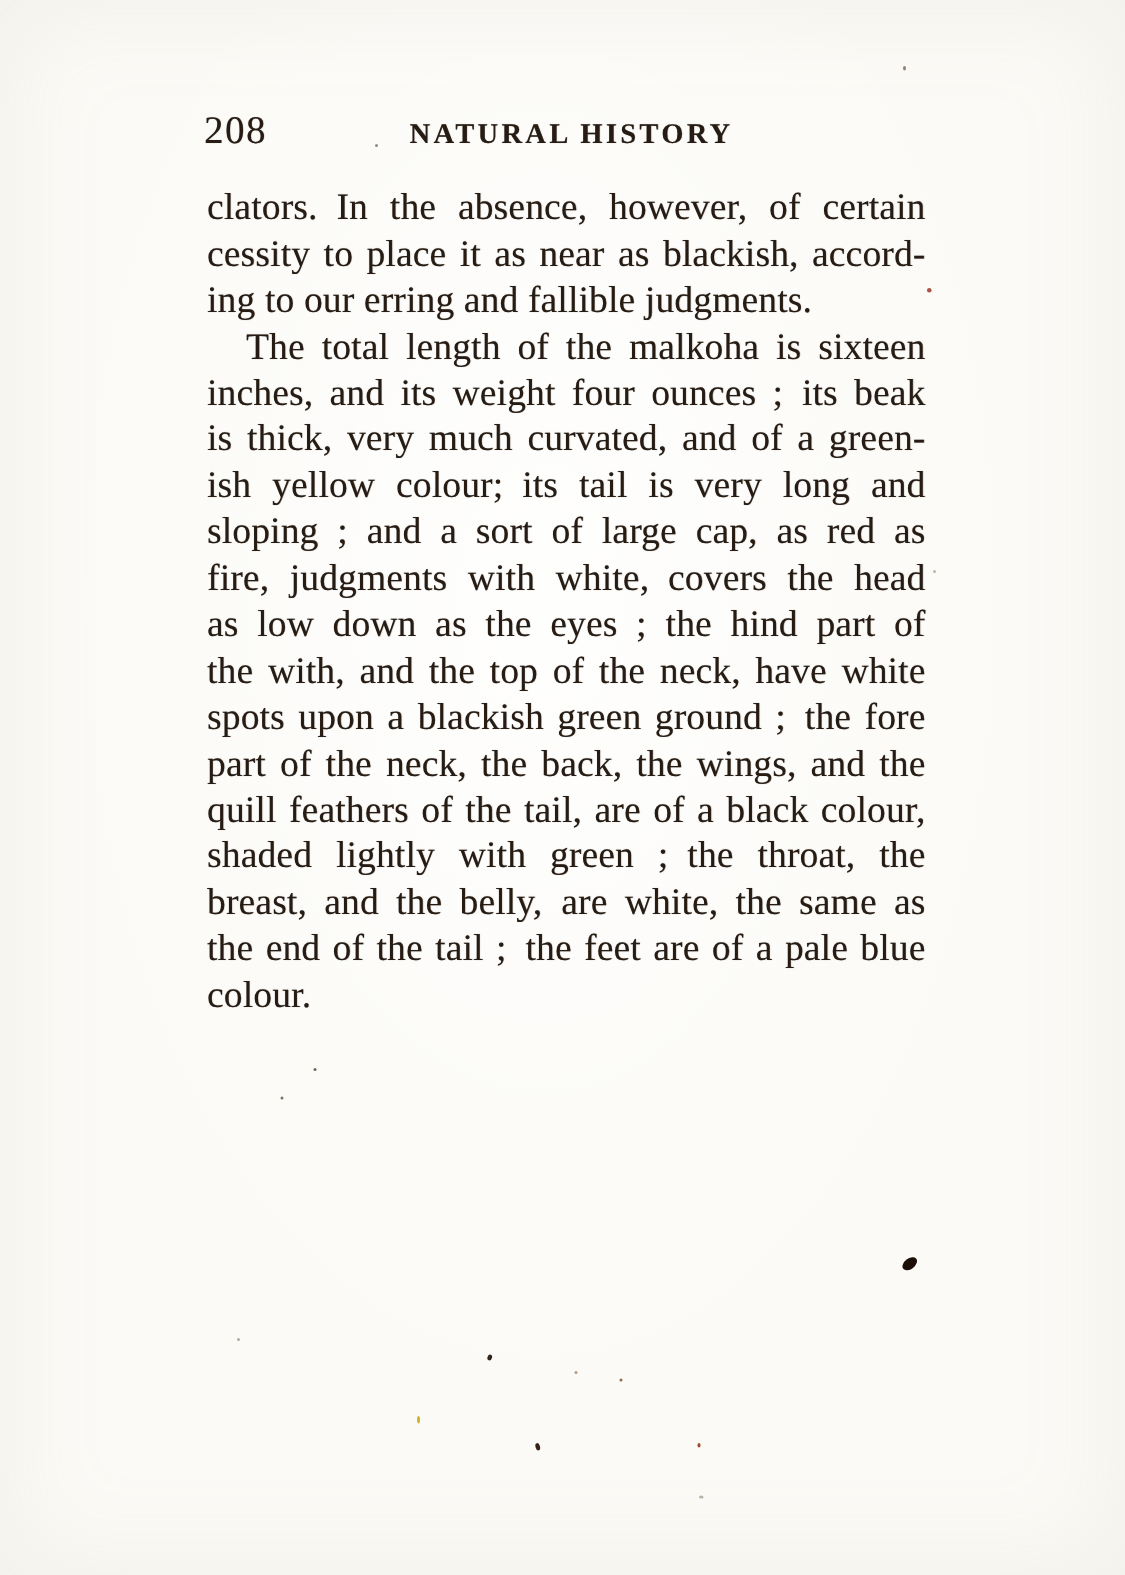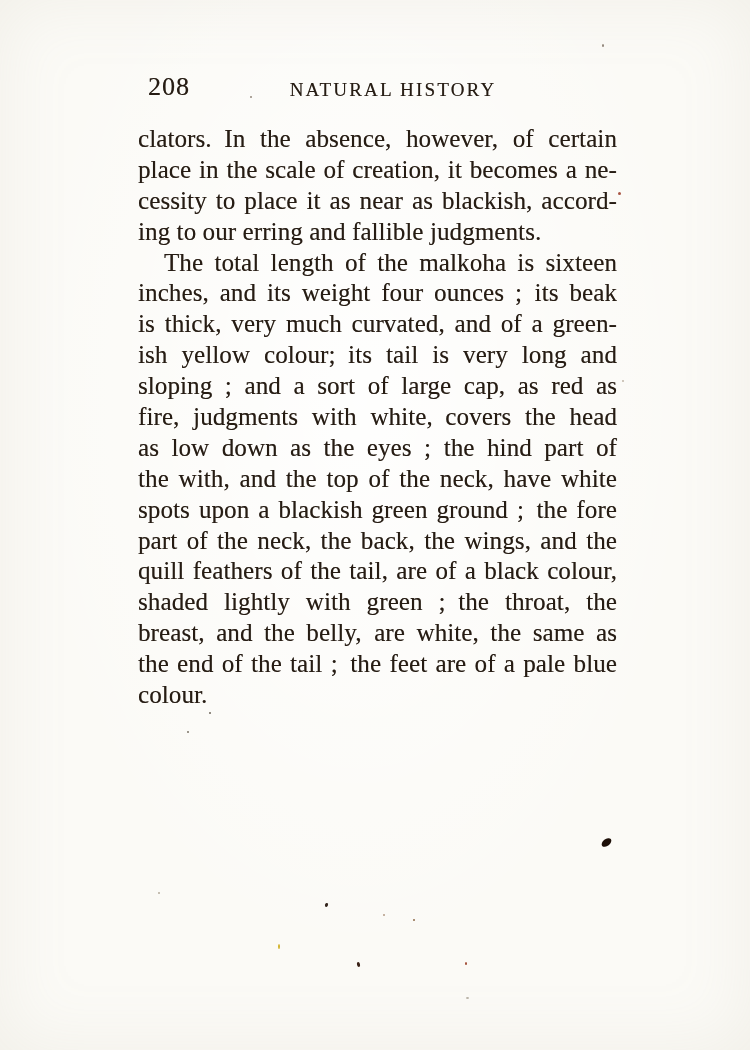--- a/index.html
+++ b/index.html
@@ -19,41 +19,41 @@
     height: 1050px;
     background:
       radial-gradient(ellipse at 48% 38%, rgba(255,255,255,0.85), rgba(248,245,238,0) 62%),
       var(--paper, #fbfaf6);
     box-shadow: inset 0 0 70px rgba(178,168,148,0.13);
     color: var(--ink, #261c13);
   }
   
   .page-header {
     position: absolute;
-    left: 12px; top: 0;
+    left: 0; top: 0;
     width: 654px;
     height: 110px;
   }
   .page-number {
     position: absolute;
     left: 136px;
     top: 73px;
     font-size: 26px;
     line-height: 28px;
     letter-spacing: 1px;
     text-shadow: 0.2px 0.2px 0.5px rgba(34,24,16,0.55);
   }
   .running-title {
     position: absolute;
     left: 381px;
     top: 79px;
     transform: translateX(-50%);
     font-size: 19px;
     line-height: 21px;
-    font-weight: 400;
+    font-weight: 700;
     letter-spacing: 2.2px;
     white-space: nowrap;
     text-shadow: 0.2px 0.2px 0.5px rgba(34,24,16,0.5);
   }
   
   .text-block {
     position: absolute;
     left: 138px;
     top: 124px;
     width: 479px;
@@ -98,21 +98,20 @@
 
   <div class="page-header">
     <div class="page-number">208</div>
     <div class="running-title">NATURAL HISTORY</div>
   </div>
 
   <div class="text-block">
 
     <div class="paragraph">
       <span class="line">clators. In the absence, however, of certain</span>
-      <span class="line">place in the scale of creation, it becomes a ne-</span>
       <span class="line">cessity to place it as near as blackish, accord-</span>
       <span class="line last">ing to our erring and fallible judgments.</span>
     </div>
 
     <div class="paragraph">
       <span class="line indent">The total length of the malkoha is sixteen</span>
       <span class="line">inches, and its weight four ounces ; its beak</span>
       <span class="line">is thick, very much curvated, and of a green-</span>
       <span class="line">ish yellow colour; its tail is very long and</span>
       <span class="line">sloping ; and a sort of large cap, as red as</span>

